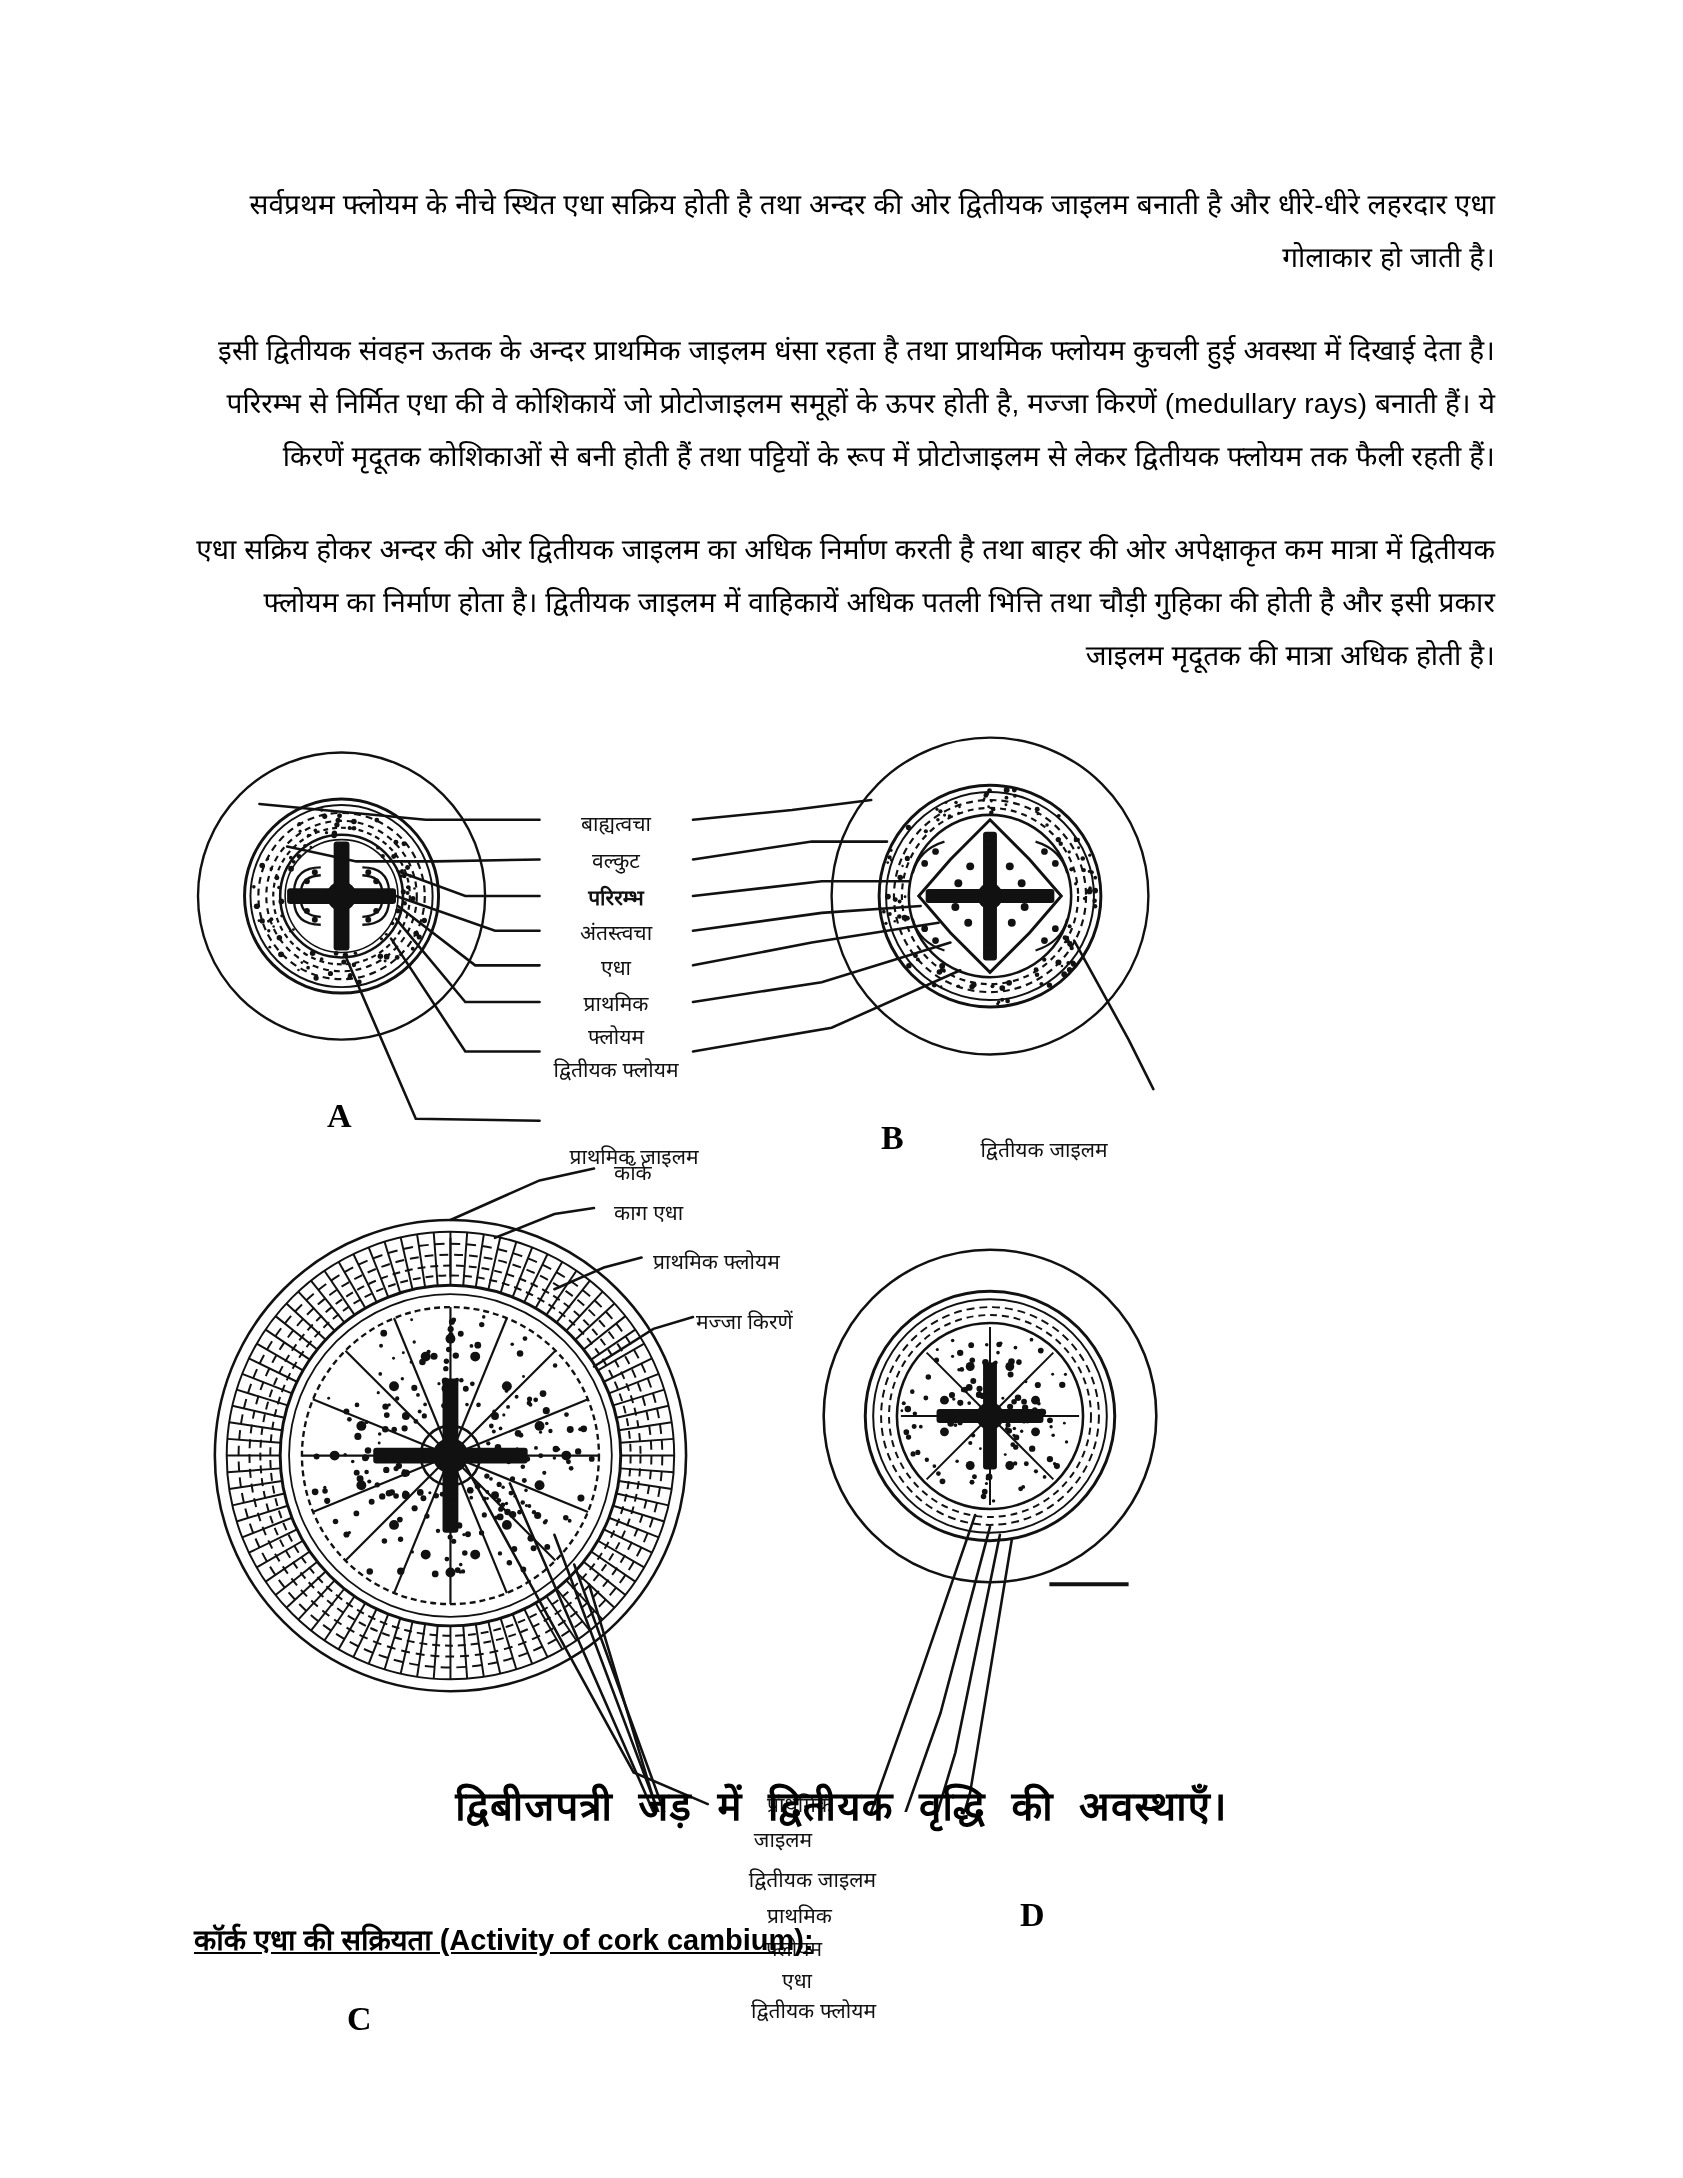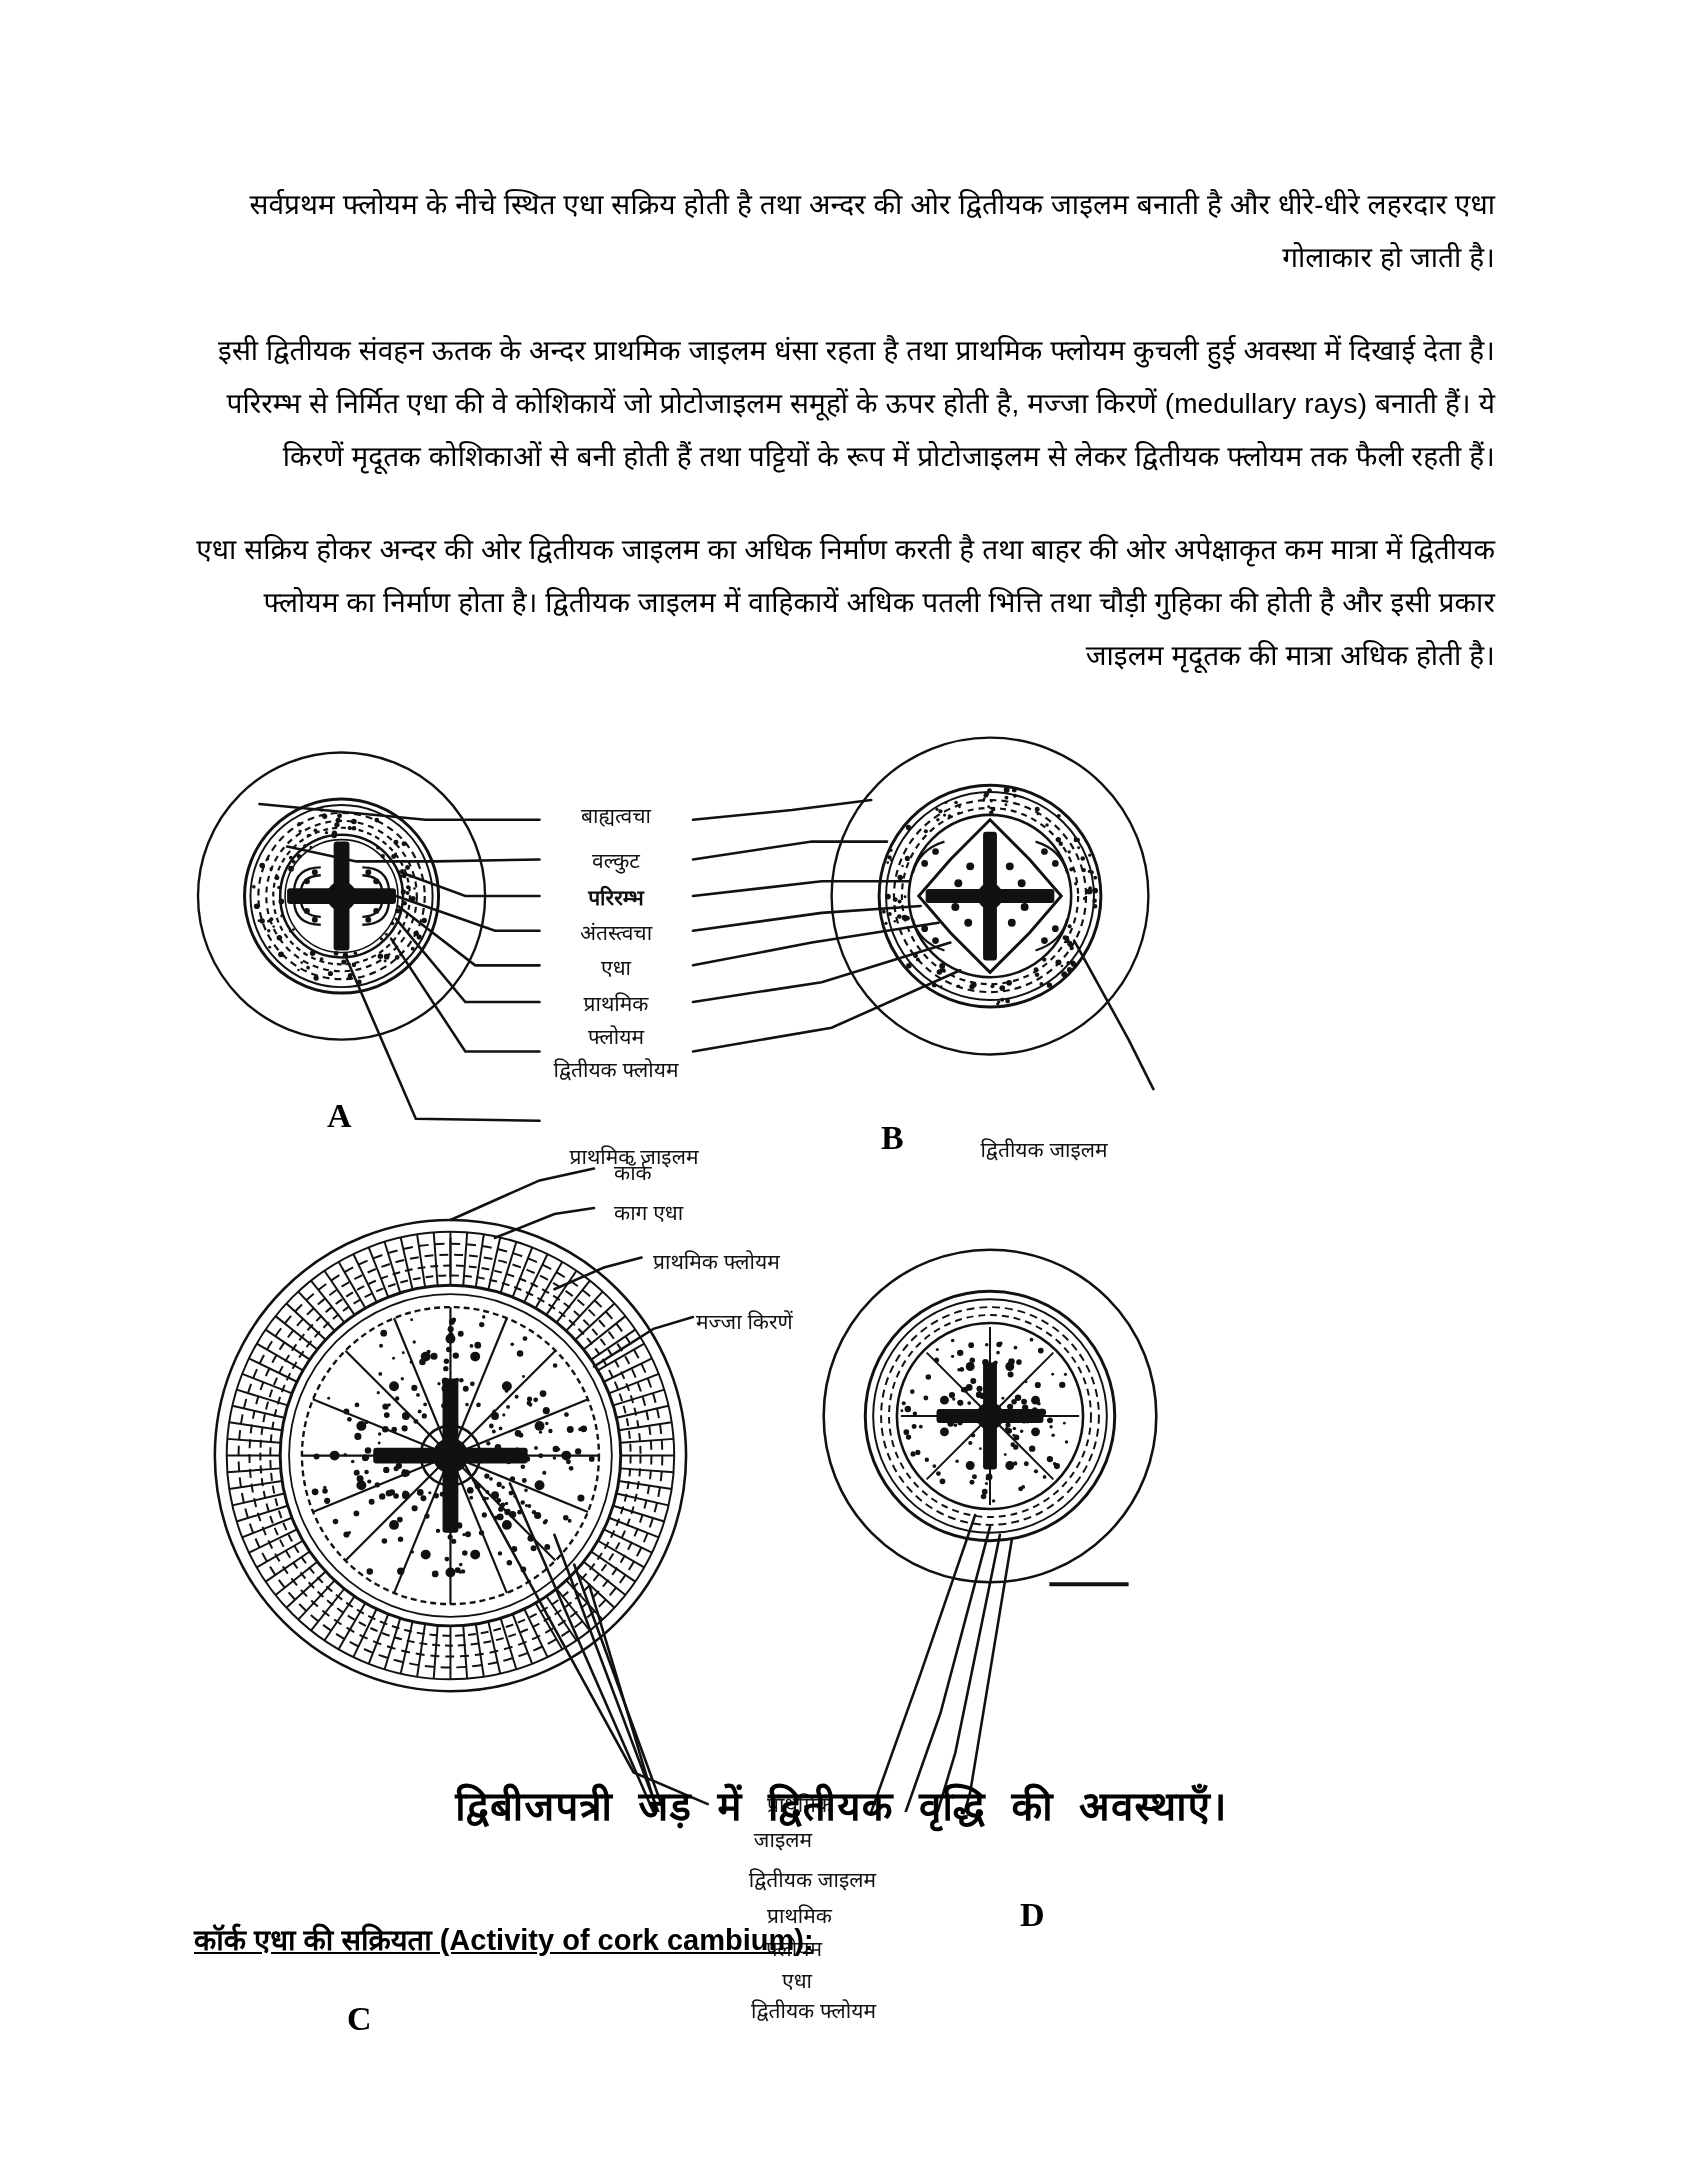--- a/index.html
+++ b/index.html
@@ -407,21 +407,21 @@
           <circle cx="1086.6" cy="192.6" r="1.7"></circle>
           <circle cx="1085.9" cy="146.3" r="1.3"></circle>
           <circle cx="946.5" cy="117.4" r="1.6"></circle>
           <circle cx="954.1" cy="123.2" r="1.6"></circle>
           <circle cx="953.1" cy="280.1" r="2.2"></circle>
           <circle cx="1082.5" cy="257.5" r="2.2"></circle>
           <circle cx="943.7" cy="295.0" r="2.4"></circle>
         </g>
       </svg>
 
-    <div class="lbl c" style="left:616px;top:110px;">बाह्यत्वचा</div>
+    <div class="lbl c" style="left:616px;top:118px;">बाह्यत्वचा</div>
     <div class="lbl c" style="left:616px;top:155px;">वल्कुट</div>
     <div class="lbl c" style="left:616px;top:192px;font-weight:bold;">परिरम्भ</div>
     <div class="lbl c" style="left:616px;top:227px;">अंतस्त्वचा</div>
     <div class="lbl c" style="left:616px;top:262px;">एधा</div>
     <div class="lbl c" style="left:616px;top:298px;">प्राथमिक</div>
     <div class="lbl c" style="left:616px;top:331px;">फ्लोयम</div>
     <div class="lbl c" style="left:616px;top:364px;">द्वितीयक फ्लोयम</div>
     <div class="lbl c" style="left:634px;top:439px;margin-top:12px;">प्राथमिक जाइलम</div>
     <div class="lbl c" style="left:1044px;top:444px;">द्वितीयक जाइलम</div>
 

